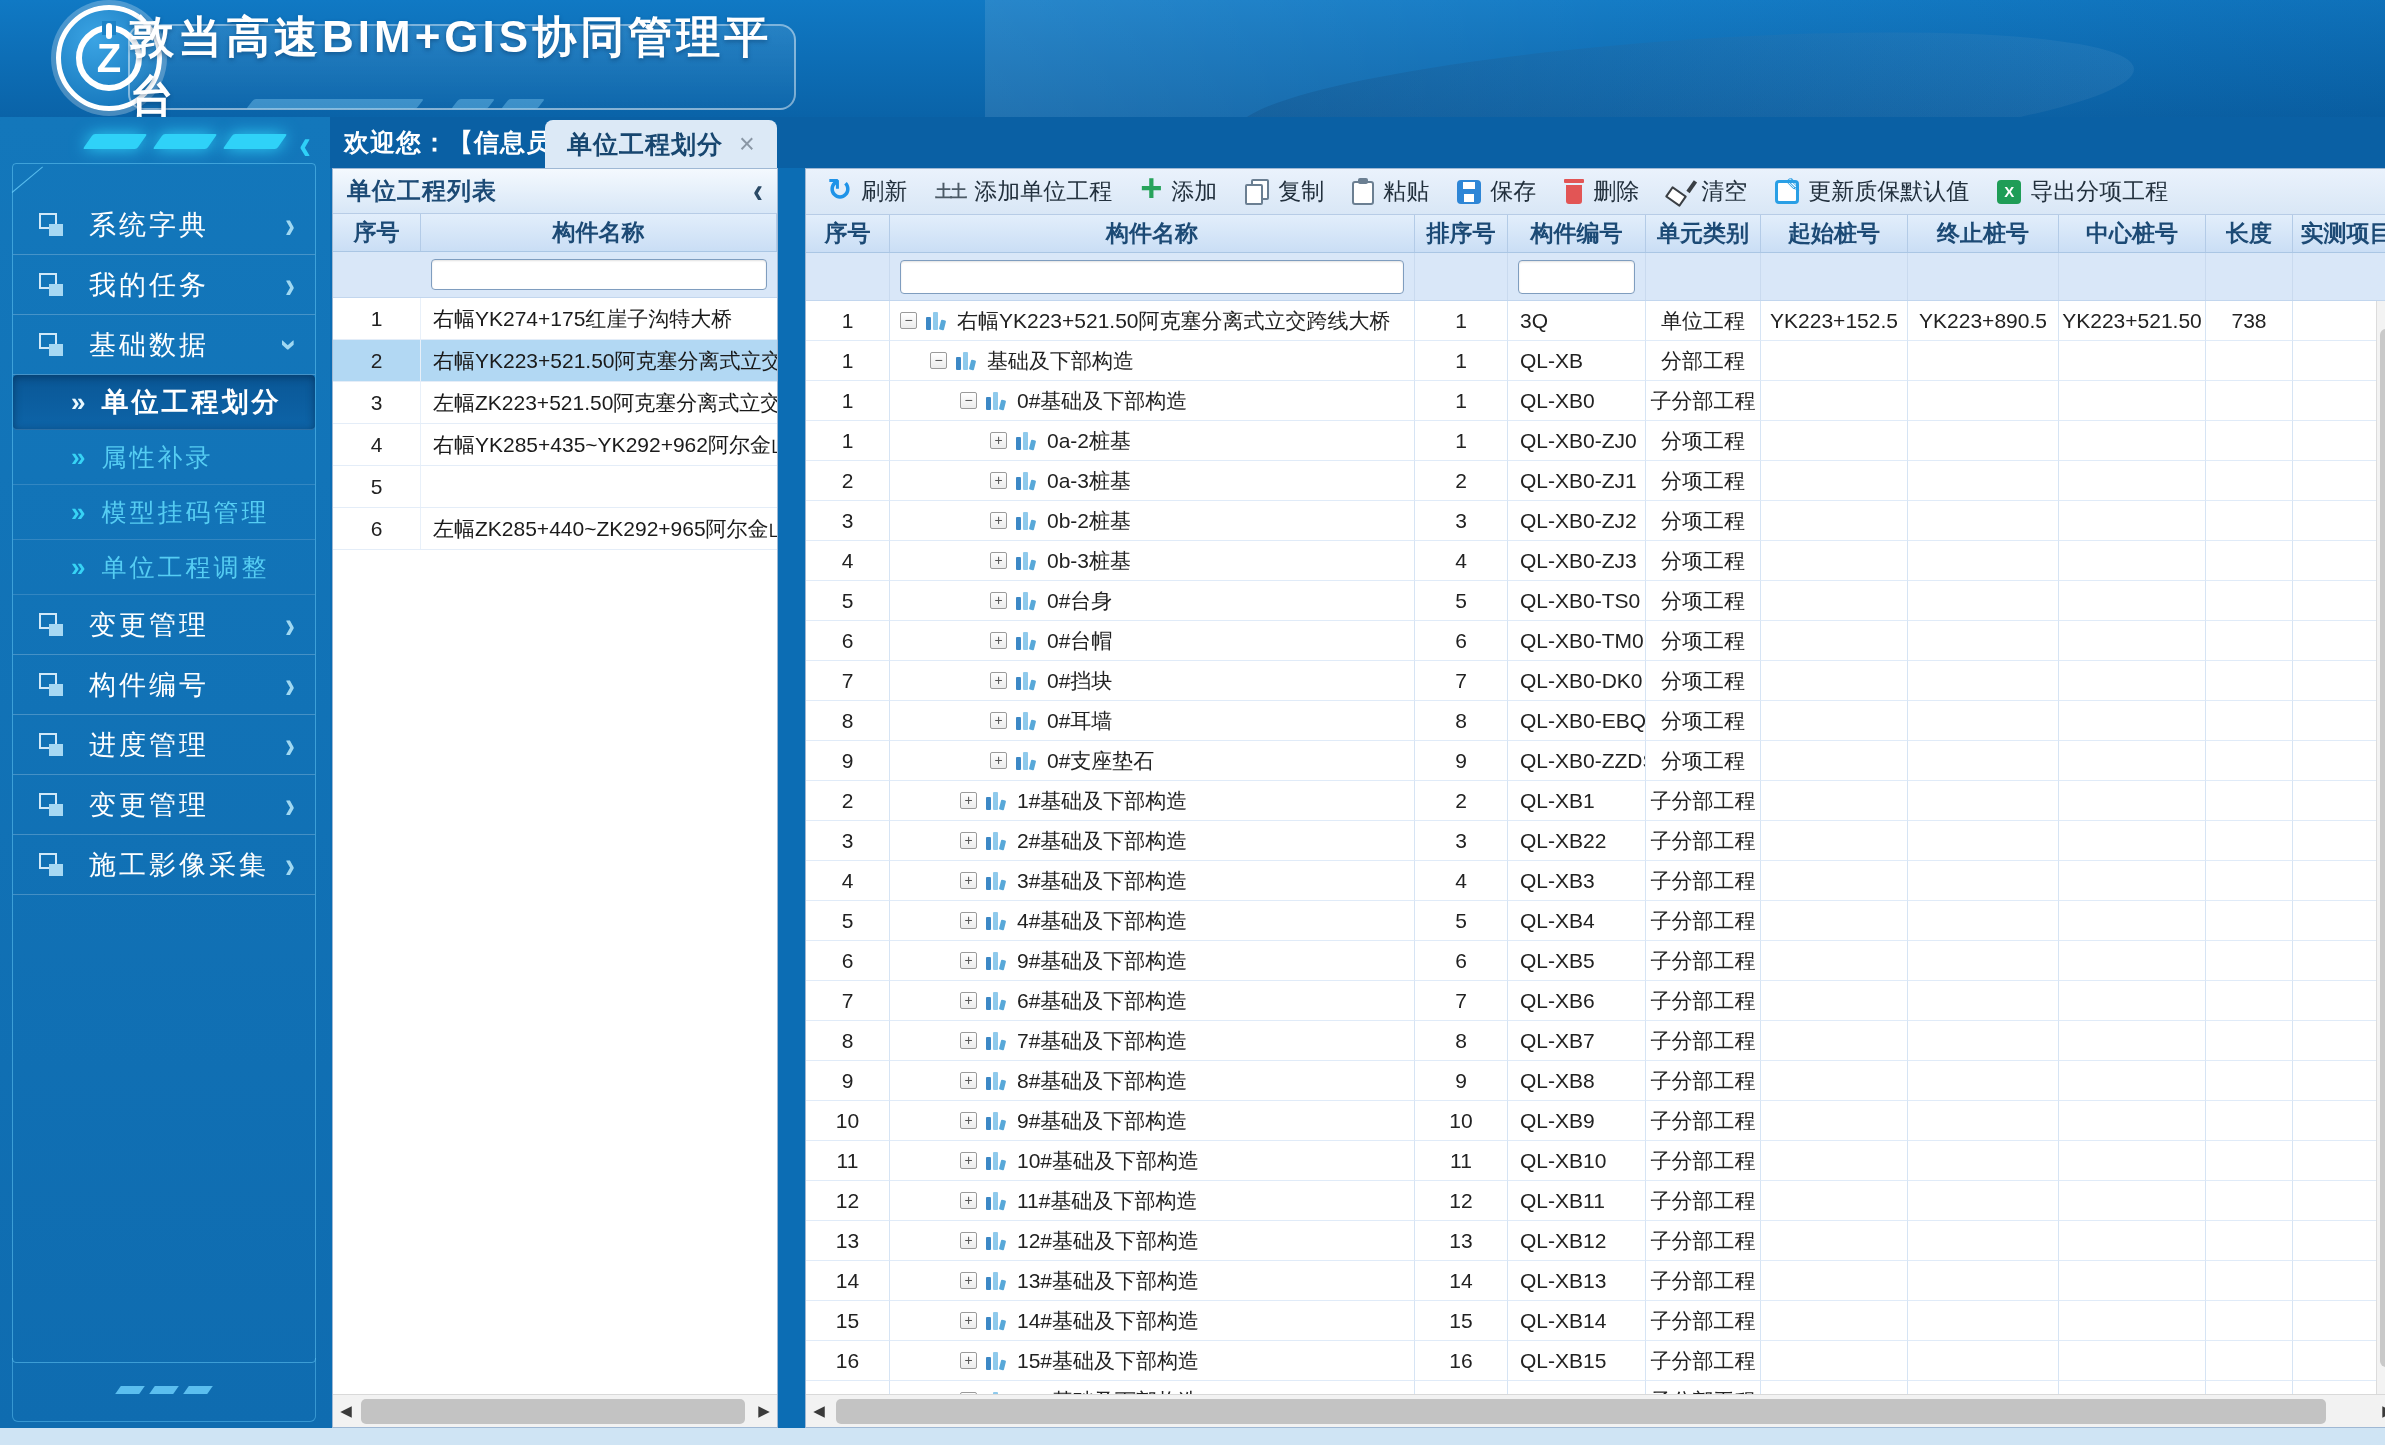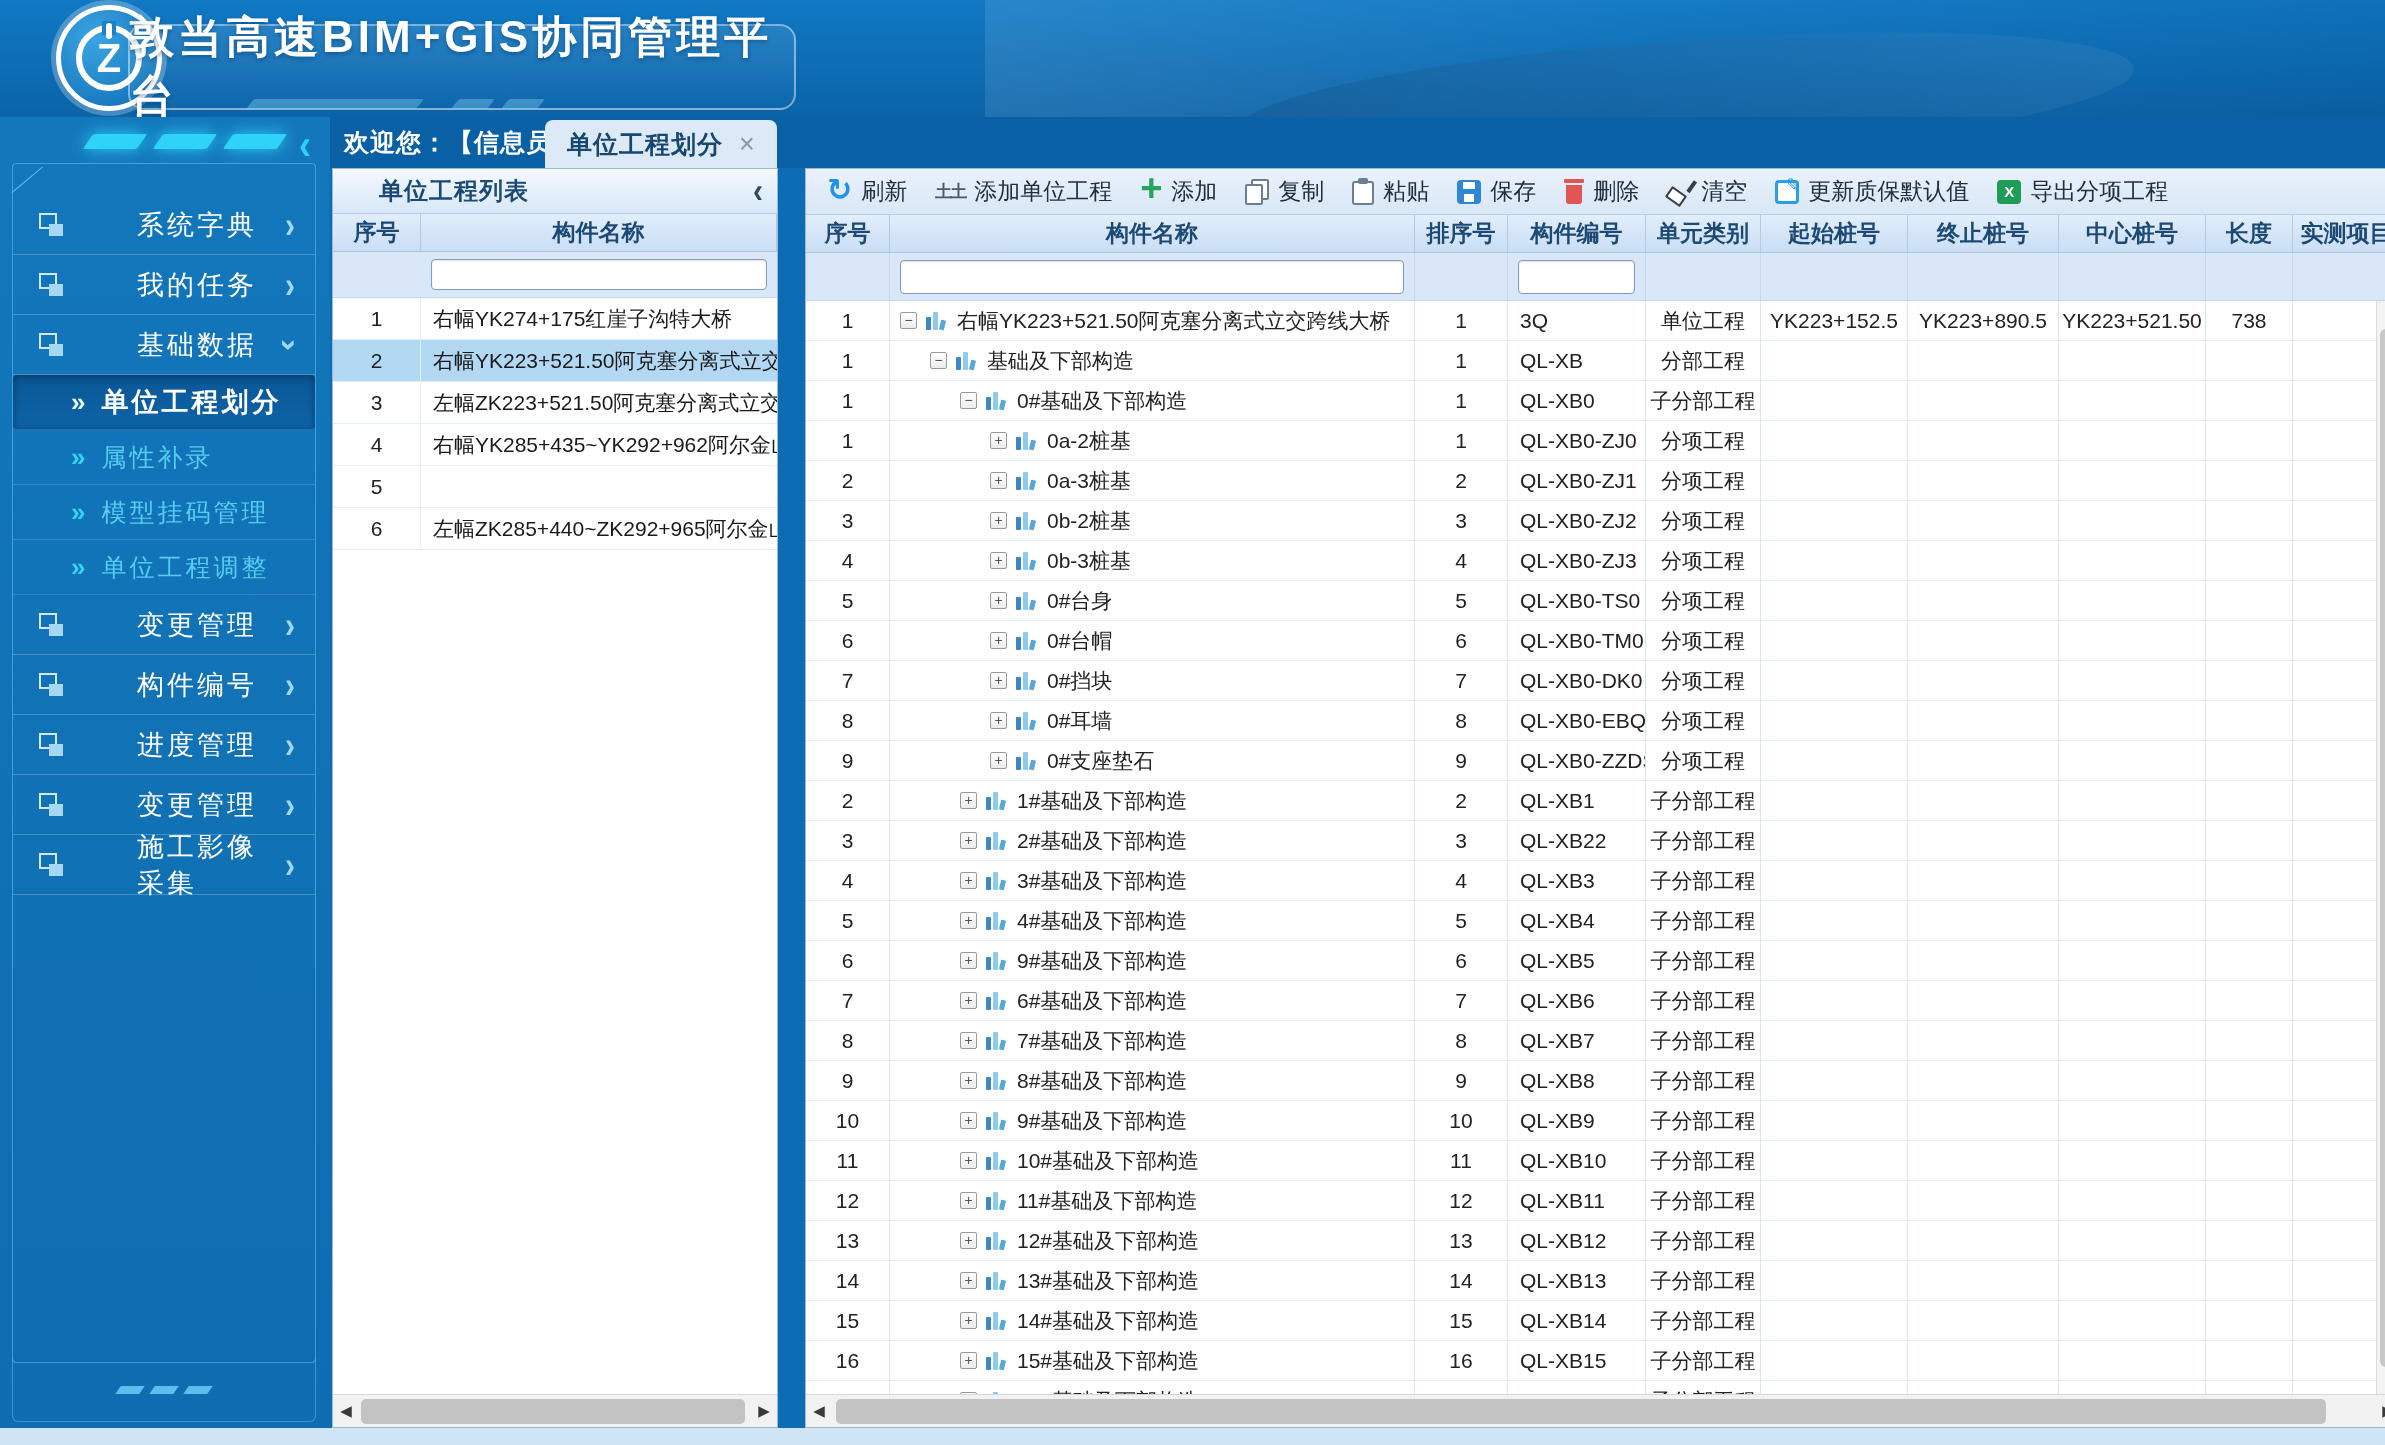--- a/index.html
+++ b/index.html
@@ -60,21 +60,21 @@
     display:flex; align-items:center; justify-content:center; gap:10px; }
   .dash-s { width:24px; height:8px; background:rgba(105,205,250,0.85); transform:skewX(-35deg); }
   .menu { position:absolute; left:13px; top:78px; width:302px; }
   .menu-item { height:60px; display:flex; align-items:center; padding:0 20px 0 26px;
     border-bottom:1px solid rgba(255,255,255,0.22); cursor:pointer; }
   .icon-folder { width:28px; height:24px; position:relative; margin-right:22px; flex:none; }
   .icon-folder::before { content:""; position:absolute; left:0; top:0; width:14px; height:12px;
     border:2px solid rgba(230,245,255,.9); }
   .icon-folder::after { content:""; position:absolute; right:4px; bottom:1px; width:14px; height:12px;
     background:#a6d8f3; }
-  .menu-label { flex:1; color:#fff; font-size:27px; letter-spacing:3px;margin-left:48px; }
+  .menu-label { flex:1; color:#fff; font-size:27px; letter-spacing:3px; }
   .chev { color:#9fd8f2; font-size:30px; font-weight:bold; transform:scaleY(1.25); }
   .chev.down { transform:rotate(90deg) scaleX(1.25); }
   .sub-item { height:55px; display:flex; align-items:center; padding-left:58px;
     border-bottom:1px solid rgba(255,255,255,0.14); cursor:pointer; }
   .bullet { color:#37d3f5; font-size:26px; font-weight:bold; margin-right:16px; }
   .sub-label { color:rgba(90,210,245,0.95); font-size:25px; letter-spacing:3px; }
   .sub-item.active { background:linear-gradient(180deg,#0a5796,#0d64a8);
     box-shadow:inset 0 2px 8px rgba(0,30,60,.5); border-radius:4px; }
   .sub-item.active .sub-label { color:#fff; font-weight:bold; font-size:27px; }
   .sub-item.active .bullet { color:#e8f8ff; }
@@ -85,21 +85,21 @@
   .hscroll { position:absolute; left:0; bottom:0; width:100%; height:33px; background:#f2f2f2; border-top:1px solid #d9d9d9; }
   .hs-arrow { position:absolute; top:0; width:26px; height:32px; display:flex; align-items:center;
     justify-content:center; color:#3a3a3a; font-size:15px; cursor:pointer; }
   .hs-thumb { position:absolute; top:4px; height:25px; background:#c3c3c3; border-radius:5px; cursor:pointer; }
 
   
   .unit-panel { position:absolute; left:332px; top:168px; width:446px; height:1260px;
     background:#fff; border:1px solid #9fb8d4; }
   .u-head { height:45px; background:linear-gradient(180deg,#f4f9fe,#d8e7f7); border-bottom:1px solid #b7cce6;
     display:flex; align-items:center; padding:0 14px; }
-  .u-title { flex:1; color:#1c4a75; font-size:24px; font-weight:bold; letter-spacing:1px;margin-left:32px; }
+  .u-title { flex:1; color:#1c4a75; font-size:24px; font-weight:bold; letter-spacing:1px; }
   .u-collapse { color:#2b4a66; font-size:30px; font-weight:bold; cursor:pointer; transform:scaleY(1.15); }
   .u-cols { display:grid; grid-template-columns:88px 1fr; height:38px;
     background:linear-gradient(180deg,#e2eefb,#cadef5); border-bottom:1px solid #aac6e4; }
   .u-col { display:flex; align-items:center; justify-content:center; color:#1c4a75; font-size:23px;
     font-weight:bold; border-right:1px solid #b3cbe7; }
   .u-filter { display:grid; grid-template-columns:88px 1fr; height:46px; background:#d9e7f8;
     border-bottom:1px solid #c2d6ee; }
   .u-filter .fi { margin:7px 10px; }
   .u-row { display:grid; grid-template-columns:88px 1fr; height:42px; border-bottom:1px solid #e4edf8;
     background:#fff; cursor:pointer; }

